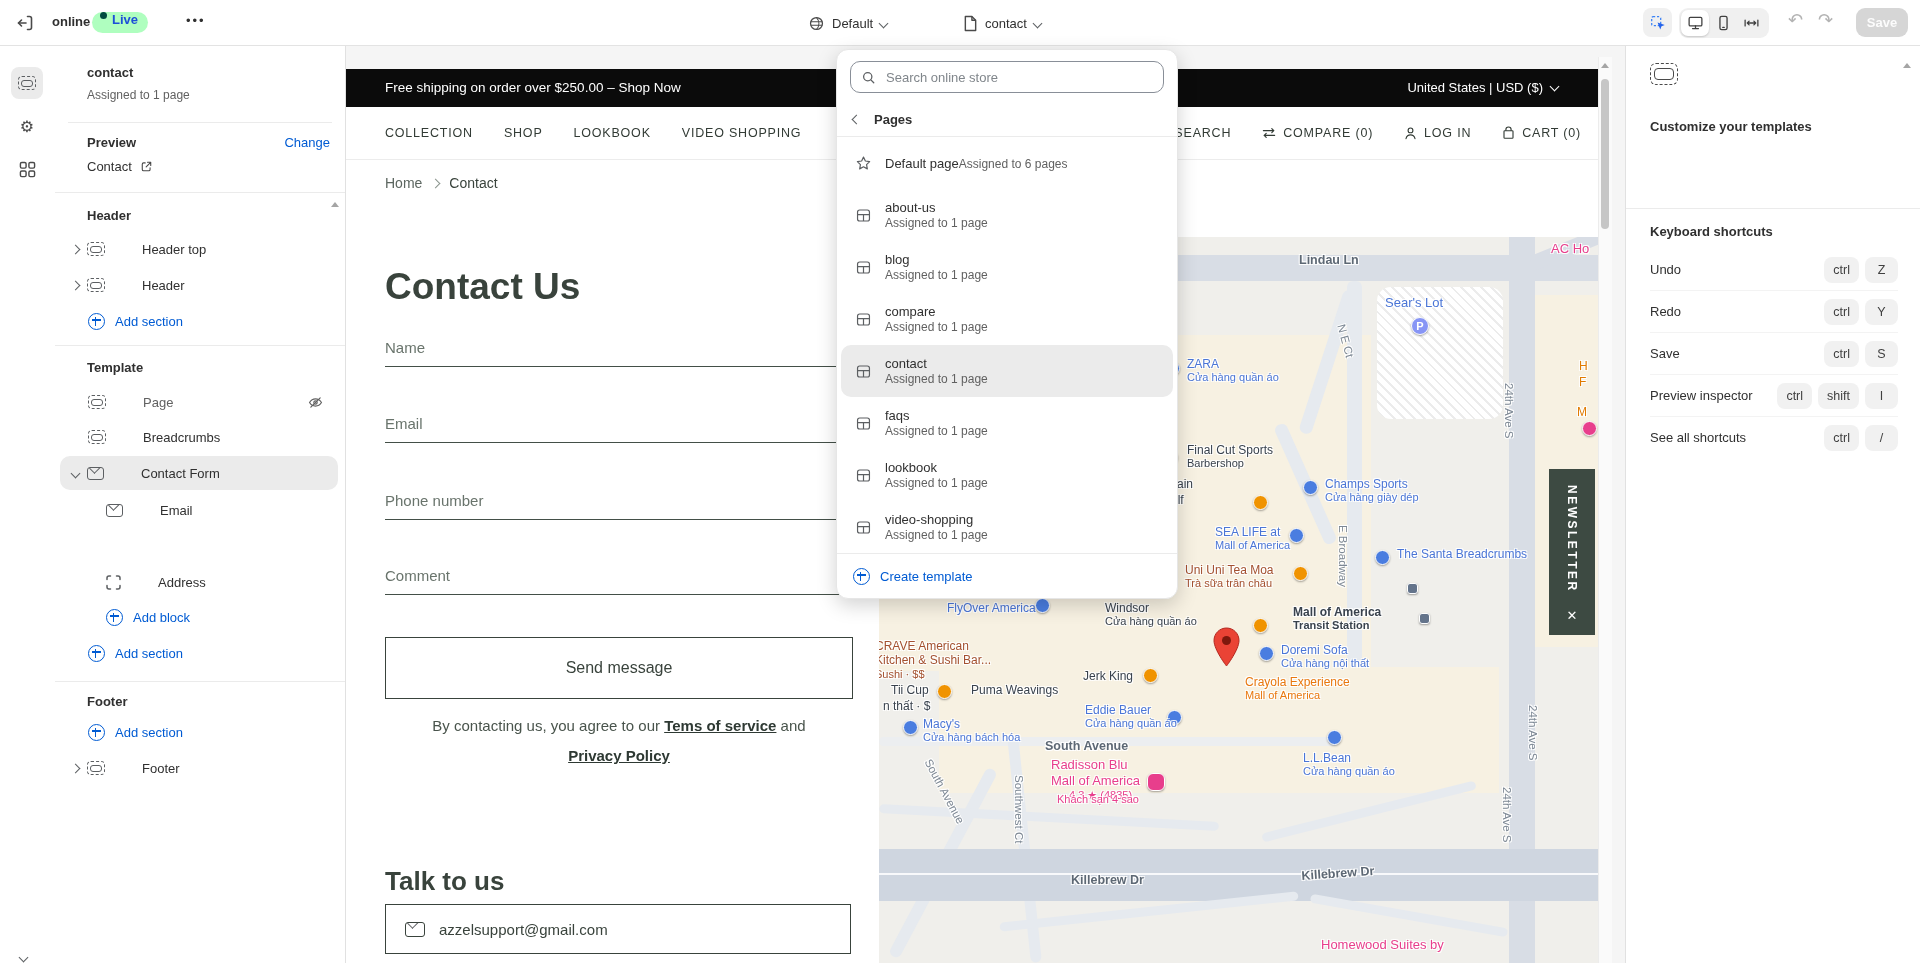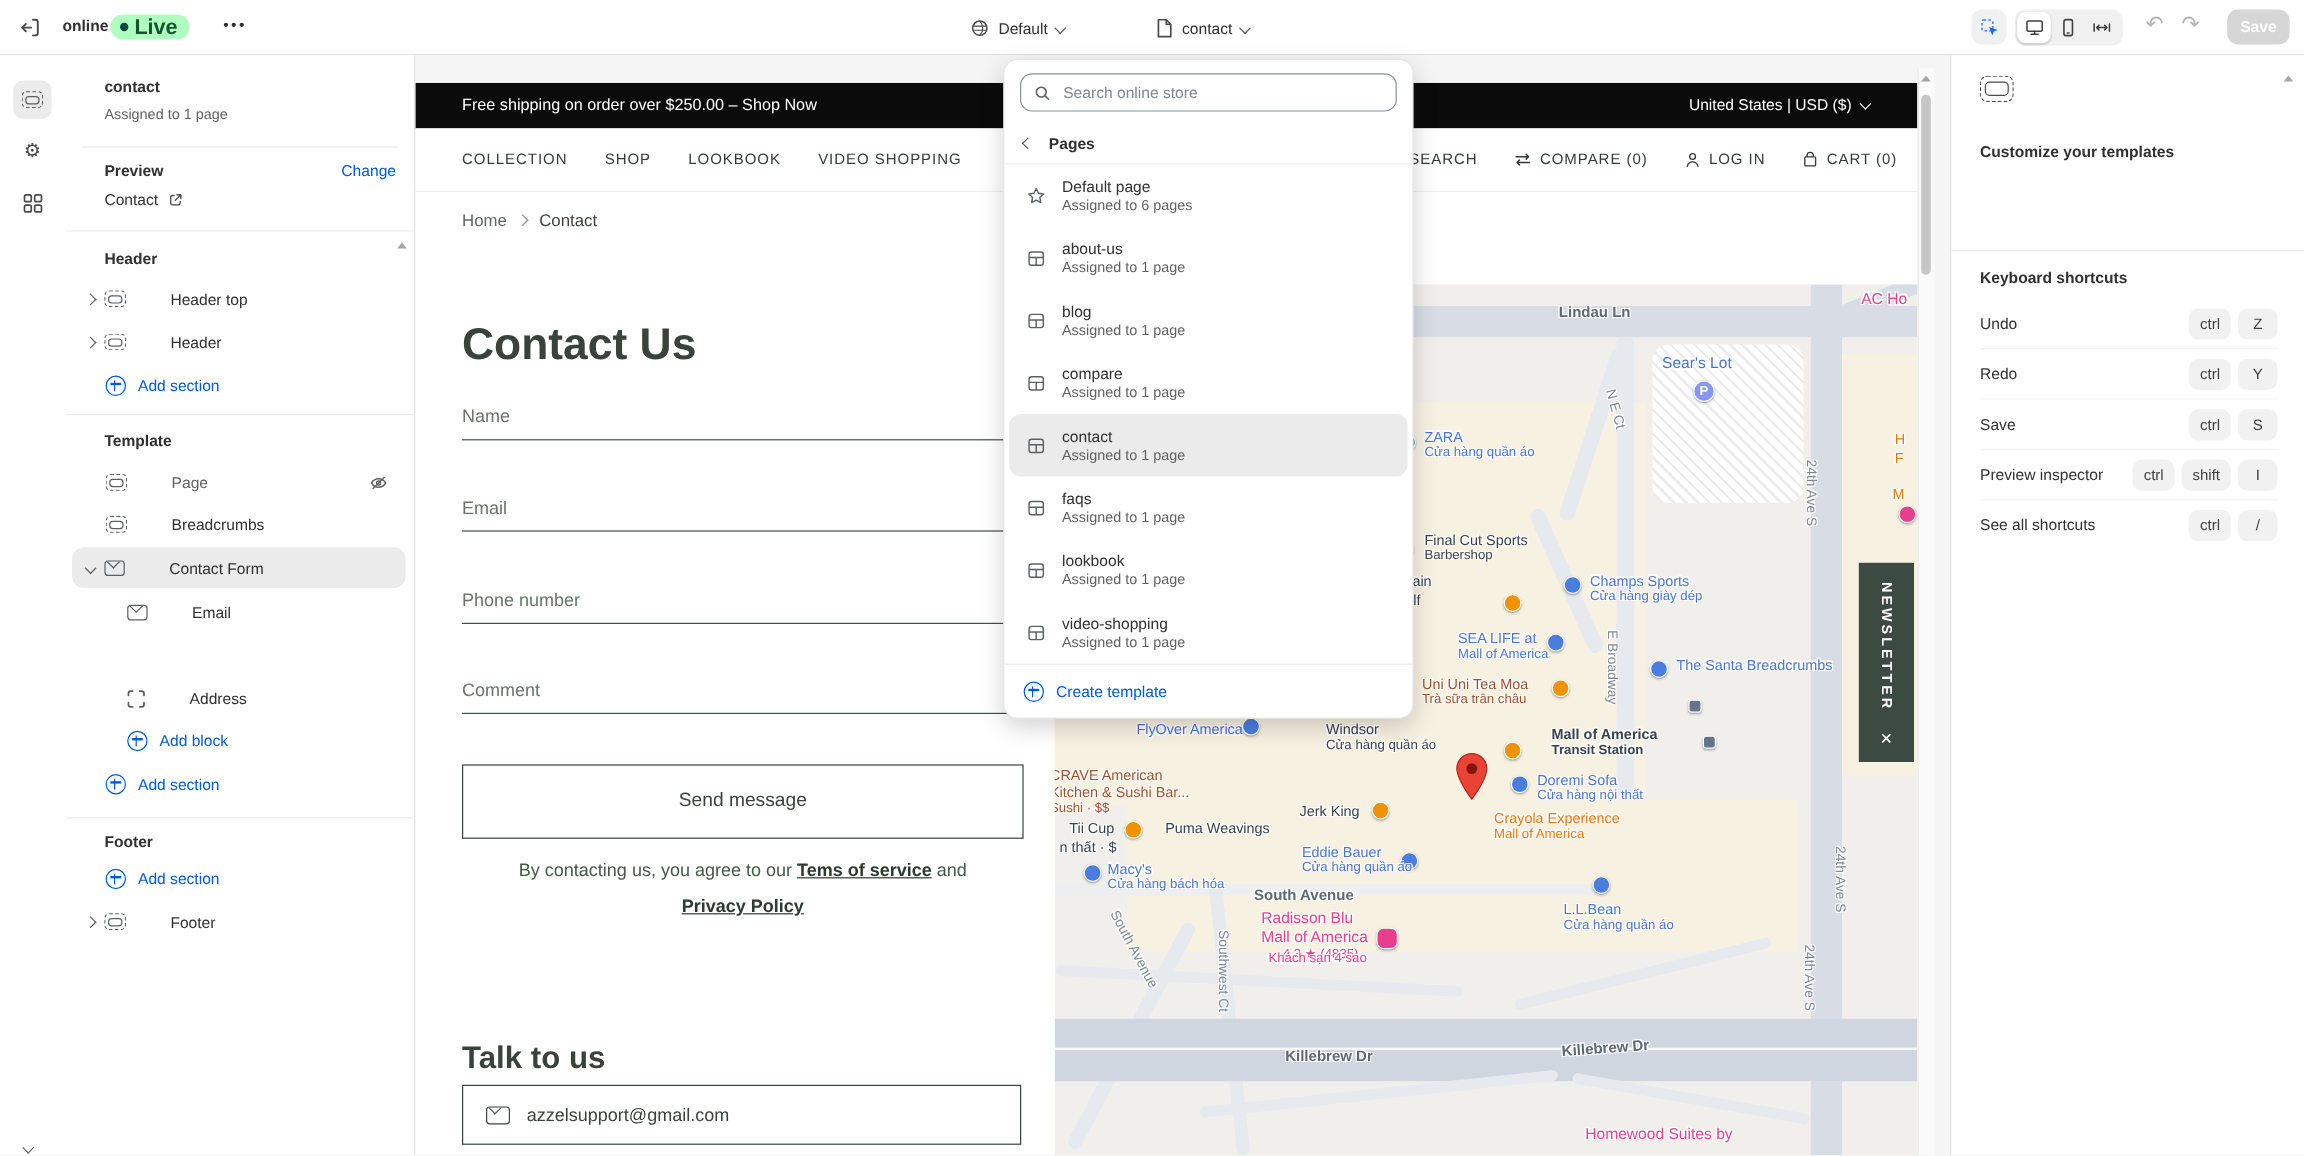--- a/index.html
+++ b/index.html
@@ -1,20 +1,20 @@
 <!DOCTYPE html>
 <html><head>
 <meta charset="utf-8">
 <style>
   html,body{margin:0;padding:0;background:#e8e8e8;font-family:"Liberation Sans",sans-serif;}
   .app{position:relative;width:1920px;height:963px;background:#fff;overflow:hidden;color:#303030;}
   
   .topbar{position:absolute;left:0;top:0;width:1920px;height:45px;background:#fff;border-bottom:1px solid #e3e3e3;z-index:60;}
   .store-name{position:absolute;left:52px;top:14px;font-size:13px;font-weight:700;color:#303030;}
-  .live-badge{position:absolute;left:92px;top:12px;height:21px;padding:0 10px 0 8px;border-radius:11px;background:#affebf;color:#14532d;font-size:18px;font-weight:600;display:flex;align-items:center;gap:5px;}
+  .live-badge{position:absolute;left:92px;top:12px;height:21px;padding:0 10px 0 8px;border-radius:11px;background:#affebf;color:#1d4ed8;font-size:13px;font-weight:600;display:flex;align-items:flex-start;gap:5px;}
   .live-dot{width:7px;height:7px;border-radius:50%;background:#014b40;}
   .more-dots{position:absolute;left:186px;top:13px;font-size:13px;letter-spacing:2px;color:#303030;cursor:pointer;}
   .tb-sel{position:absolute;top:9px;height:28px;display:flex;align-items:center;gap:7px;font-size:13px;color:#303030;border-radius:8px;padding:0 8px;cursor:pointer;}
   .icon-btn{position:absolute;top:8px;width:29px;height:29px;border-radius:8px;display:flex;align-items:center;justify-content:center;}
   .seg-group{position:absolute;left:1679px;top:8px;width:90px;height:30px;background:#f0f0f0;border-radius:9px;display:flex;align-items:center;padding:0 2px;box-sizing:border-box;}
   .seg{width:28px;height:26px;border-radius:7px;display:flex;align-items:center;justify-content:center;}
   .seg.sel{background:#fff;box-shadow:0 1px 2px rgba(0,0,0,.18);}
   .undo-redo{position:absolute;top:11px;font-size:18px;color:#b3b3b3;line-height:1;}
   .save-btn{position:absolute;left:1856px;top:8px;width:52px;height:29px;border:none;border-radius:9px;background:#d6d6d6;color:#fcfcfc;font-size:13px;font-weight:600;}
   
@@ -481,21 +481,21 @@
 
     <div>
 
         <div class="dd-item icon-star">
           <span class="ic ic-star">
             <svg width="17" height="17" viewBox="0 0 20 20" fill="none" stroke="#5c5f62" stroke-width="1.4" stroke-linejoin="round">
               <path d="M10 2.5l2.2 4.6 5 .7-3.6 3.5.9 5L10 13.9l-4.5 2.4.9-5L2.8 7.8l5-.7z"></path>
             </svg>
           </span>
 
-          <span style="display:flex;flex-direction:column;">
+          <span style="display:flex;flex-direction:row;">
             <span class="t">Default page</span>
             <span class="s">Assigned to 6 pages</span>
           </span>
         </div>
 
         <div class="dd-item icon-template">
 
           <span class="ic ic-template">
             <svg width="17" height="17" viewBox="0 0 20 20" fill="none" stroke="#5c5f62" stroke-width="1.4">
               <rect x="3" y="3.5" width="14" height="13" rx="2.5"></rect>

